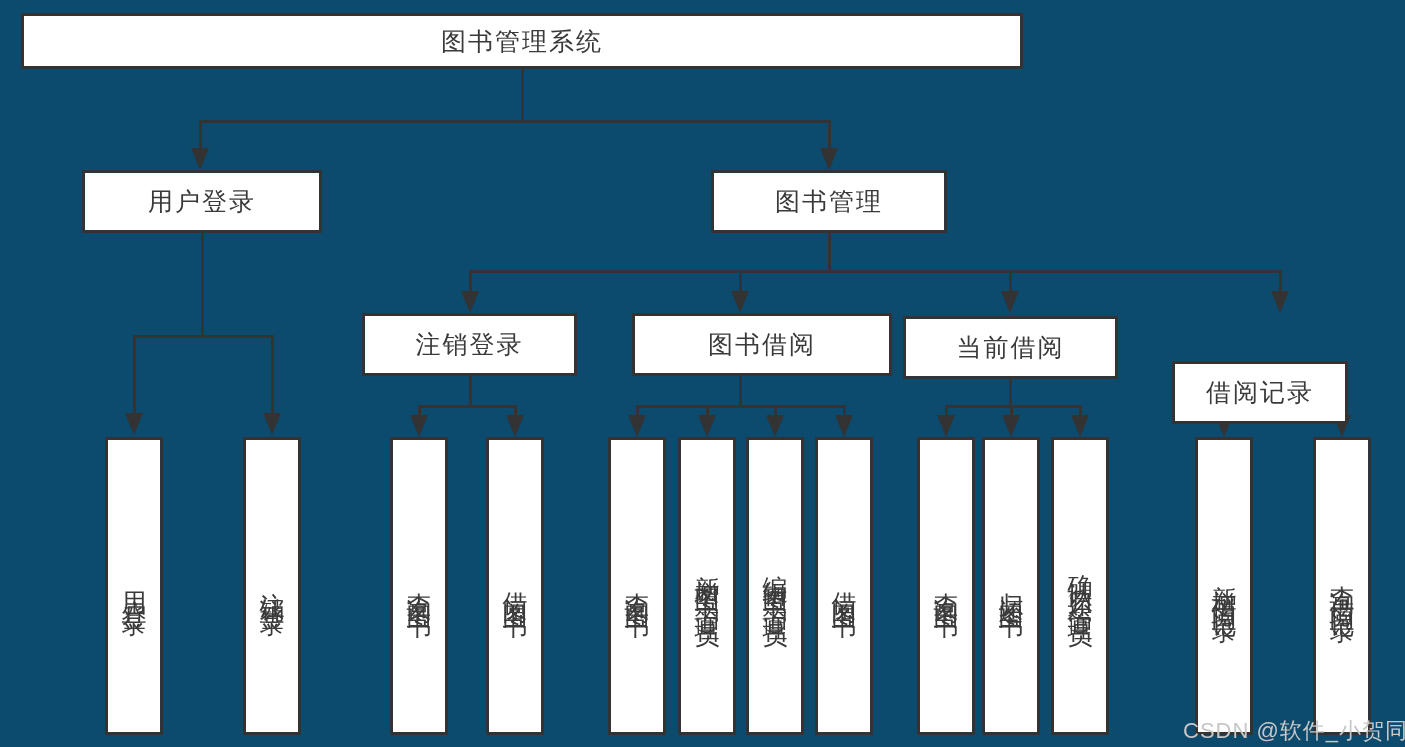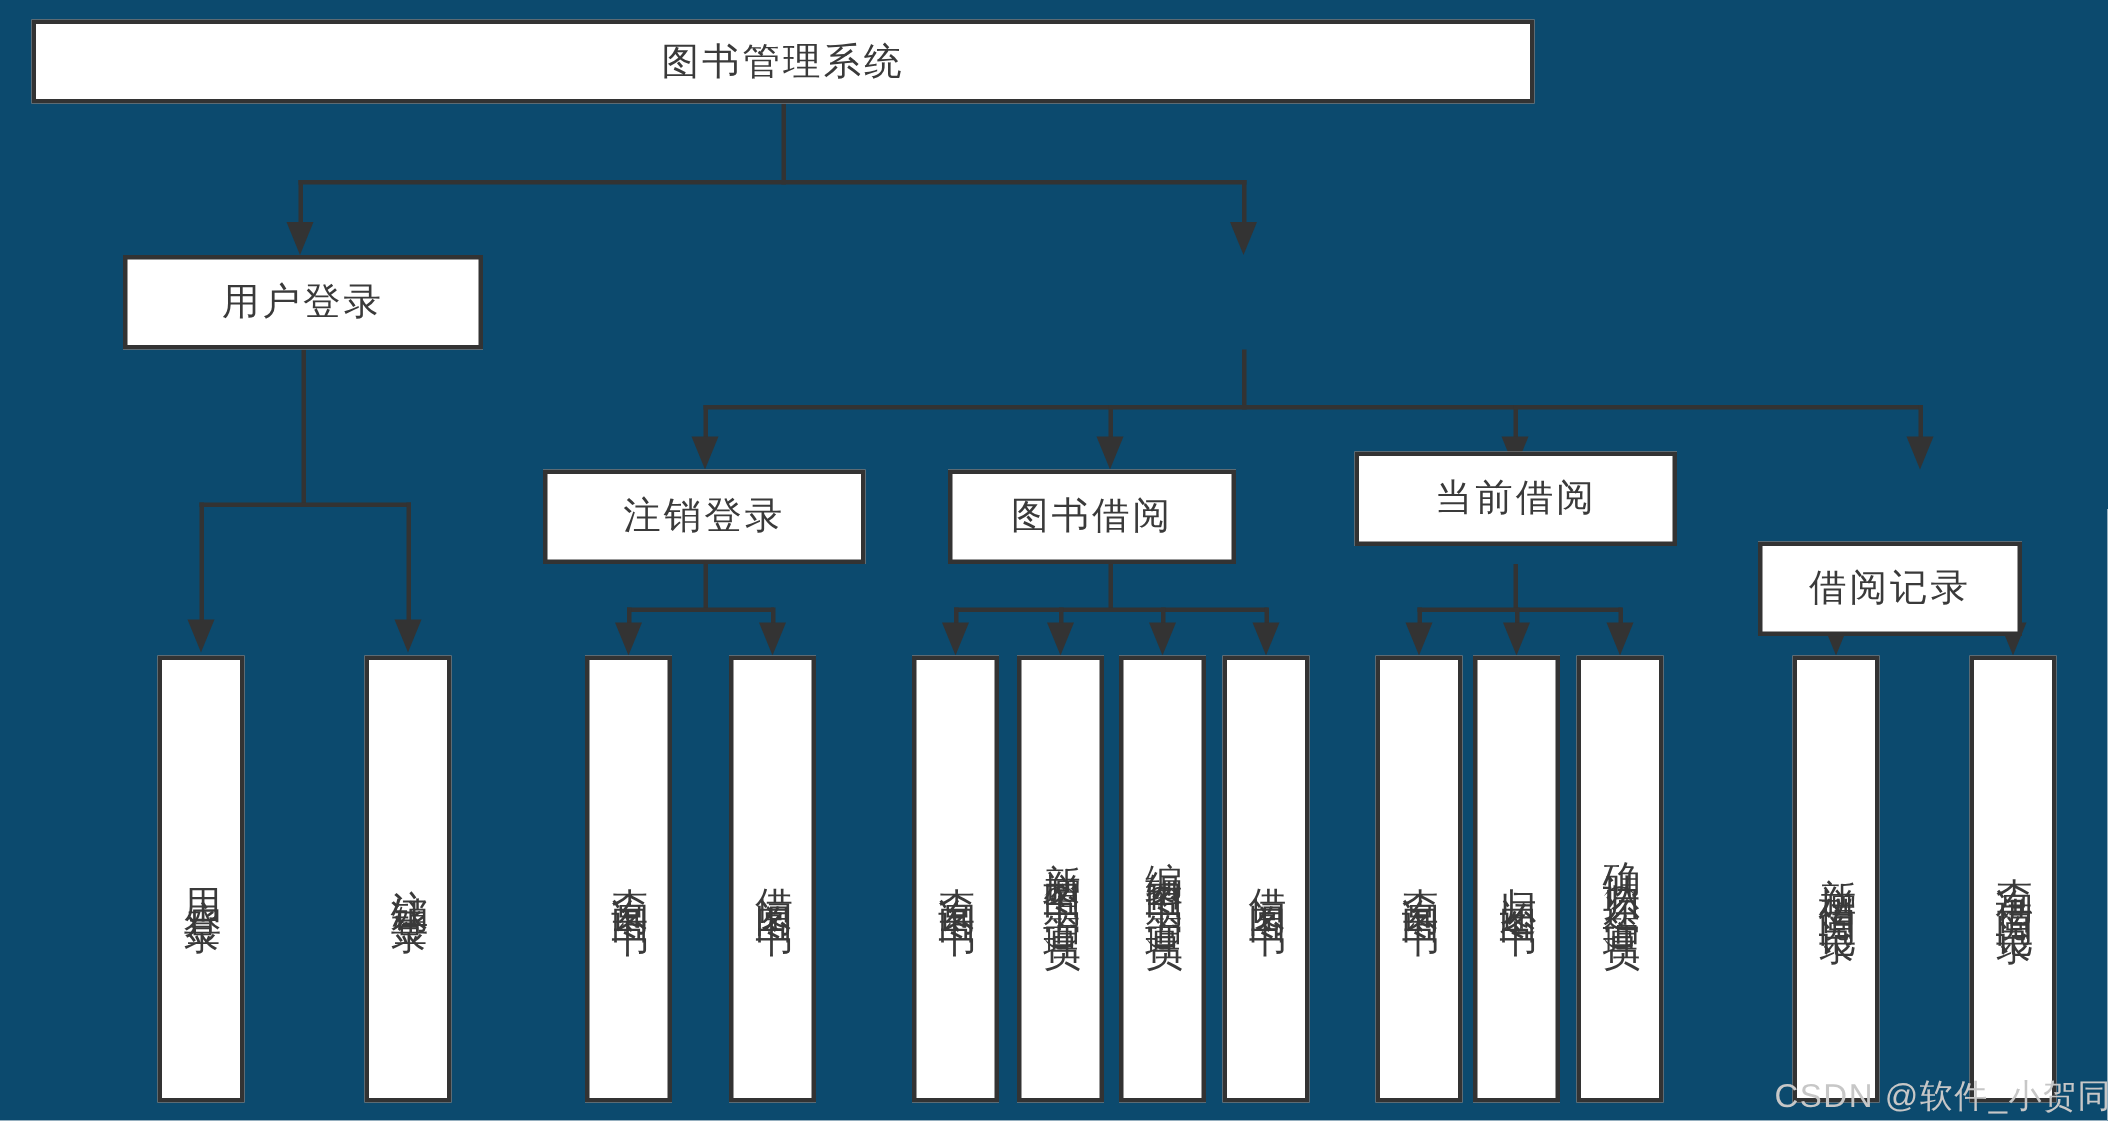--- a/index.html
+++ b/index.html
@@ -72,20 +72,23 @@
   <div class="vl" style="left:521px; top:69px; height:54px;"></div>
   <div class="hl" style="left:199px; top:120px; width:632px;"></div>
   <div class="vl" style="left:199px; top:120px; height:30px;"></div>
   <div class="ah" style="left:191px; top:148px;"></div>
   <div class="vl" style="left:828px; top:120px; height:30px;"></div>
   <div class="ah" style="left:820px; top:148px;"></div>
 
   <div class="hbox" style="left:82px; top:170px; width:240px; height:63px;">
     <span>用户登录</span>
   </div>
+  <div class="hbox" style="left:711px; top:170px; width:236px; height:63px;">
+    <span>图书管理</span>
+  </div>
 
   <div class="vl" style="left:201px; top:233px; height:105px;"></div>
   <div class="hl" style="left:133px; top:335px; width:141px;"></div>
   <div class="vl" style="left:133px; top:335px; height:80px;"></div>
   <div class="ah" style="left:125px; top:413px;"></div>
   <div class="vl" style="left:271px; top:335px; height:80px;"></div>
   <div class="ah" style="left:263px; top:413px;"></div>
 
   <div class="vl" style="left:828px; top:233px; height:40px;"></div>
   <div class="hl" style="left:469px; top:270px; width:813px;"></div>
@@ -94,24 +97,24 @@
   <div class="vl" style="left:739px; top:270px; height:24px;"></div>
   <div class="ah" style="left:731px; top:291px;"></div>
   <div class="vl" style="left:1009px; top:270px; height:24px;"></div>
   <div class="ah" style="left:1001px; top:291px;"></div>
   <div class="vl" style="left:1279px; top:270px; height:24px;"></div>
   <div class="ah" style="left:1271px; top:291px;"></div>
 
   <div class="hbox" style="left:362px; top:313px; width:215px; height:63px;">
     <span>注销登录</span>
   </div>
-  <div class="hbox" style="left:632px; top:313px; width:192px; height:63px;">
+  <div class="hbox" style="left:632px; top:313px; width:260px; height:63px;">
     <span>图书借阅</span>
   </div>
-  <div class="hbox" style="left:903px; top:301px; width:215px; height:63px;">
+  <div class="hbox" style="left:903px; top:316px; width:215px; height:63px;">
     <span>当前借阅</span>
   </div>
   <div class="hbox" style="left:1172px; top:313px; width:176px; height:63px;margin-top:48px;">
     <span>借阅记录</span>
   </div>
 
   <div class="vl" style="left:469px; top:376px; height:32px;"></div>
   <div class="hl" style="left:418px; top:405px; width:98px;"></div>
   <div class="vl" style="left:418px; top:405px; height:13px;"></div>
   <div class="ah" style="left:410px; top:415px;"></div>

